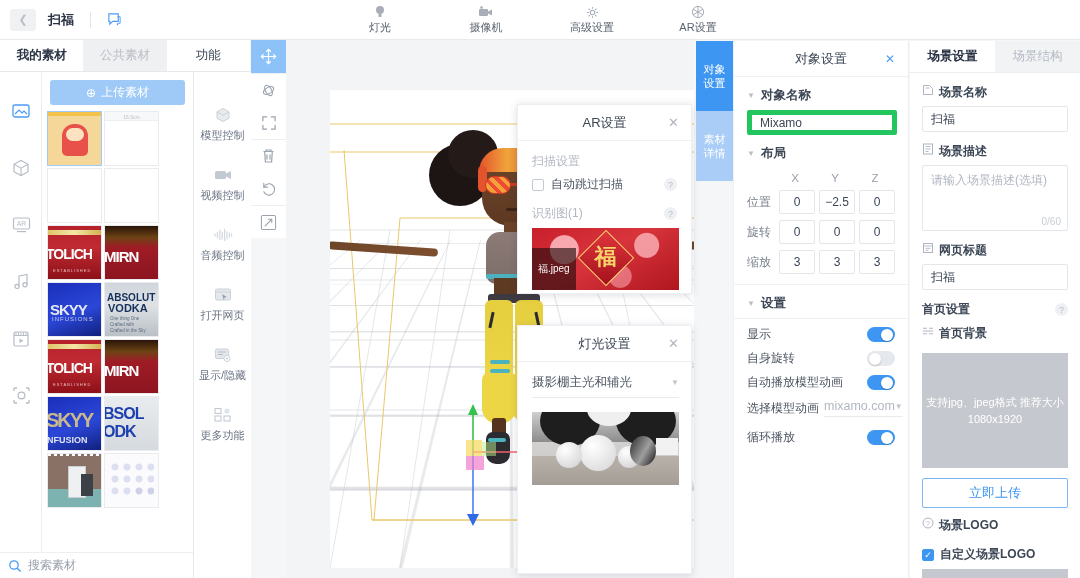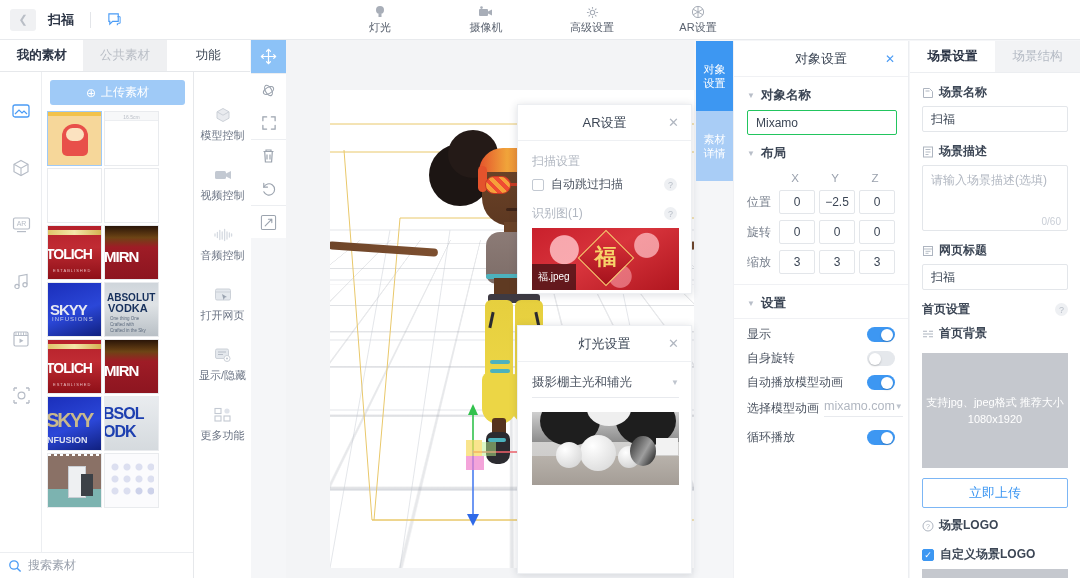--- a/index.html
+++ b/index.html
@@ -126,21 +126,21 @@
               radial-gradient(circle at 78% 28%, rgba(255,190,195,.75) 0 12px, transparent 13px),
               radial-gradient(circle at 60% 78%, rgba(255,170,180,.55) 0 11px, transparent 12px),
               linear-gradient(150deg,#c9202c 0%,#d8343c 45%,#b0161f 100%); }
   .recimg .diamond { position:absolute; left:50%; top:48%; width:40px; height:40px;
                      transform:translate(-50%,-50%) rotate(45deg);
                      background:linear-gradient(135deg,#e0353d,#a4121c);
                      border:1px solid #f4c96d; }
   .recimg .fu { position:absolute; left:50%; top:46%; transform:translate(-50%,-50%);
                 color:#f7d36a; font-size:22px; font-weight:bold; }
   .recimg .fname { position:absolute; left:0; bottom:0; background:rgba(30,10,12,.62);
-                   color:#fff; font-size:10px; padding:6px 6px; }
+                   color:#fff; font-size:10px; padding:14px 6px; }
 
   .lt-select { margin:12px 14px 0 14px; width:147px; border-bottom:1px solid #e8eaee;
                display:flex; align-items:center; padding-bottom:6px; cursor:pointer; }
   .lt-select .v { font-size:12.5px; color:#4c5461; }
   .lt-select .ar { margin-left:auto; color:#bfc5ce; font-size:8px; }
   .lt-preview { margin:14px 14px 0 14px; width:147px; height:73px; position:relative;
                 overflow:hidden; background:linear-gradient(#d9d9d9,#c8c6c3); cursor:pointer; }
 
   
   .objtabs { position:absolute; left:696px; top:41px; width:37px; }
@@ -151,21 +151,21 @@
   .otab.a2 { background:#a9cdf6; }
 
   .objpanel { position:absolute; left:733px; top:41px; width:176px; height:537px;
               background:#fff; border-left:1px solid #f0f1f4; border-right:1px solid #eceef1; }
   .obj-head { height:36px; display:flex; align-items:center; justify-content:center;
               position:relative; font-size:13px; color:#3c4655; border-bottom:1px solid #f0f1f4; }
   .obj-head .x { position:absolute; right:13px; color:#4a9bf5; font-size:12px; cursor:pointer; }
   .acc { display:flex; align-items:center; gap:6px; padding:10px 13px 6px 13px; cursor:pointer; }
   .acc .ca { color:#b8bec8; font-size:8px; }
   .acc .tt { font-size:12.5px; color:#3c4655; font-weight:bold; }
-  .txtinput { margin:0 13px; width:150px; height:25px; border:1px solid #22c55e; border-radius:2px;
+  .txtinput { margin:0 13px; width:150px; height:25px; border:5px solid #22c55e; border-radius:2px;
               display:flex; align-items:center; padding-left:8px; font-size:12px; color:#3c4655;
               background:#fff; cursor:text; }
   .xyzhead { display:flex; padding:4px 13px 0 13px; }
   .xyzhead .sp { width:28px; }
   .xyzhead .h { flex:1; text-align:center; font-size:11.5px; color:#9aa1ad; }
   .xyzrow { display:flex; align-items:center; padding:6px 13px 0 13px; gap:4px; }
   .xyzrow .nm { width:28px; font-size:12px; color:#777f8c; }
   .xyzrow .cellnum { flex:1; height:24px; border:1px solid #e3e6ea; border-radius:2px;
                      display:flex; align-items:center; justify-content:center;
                      font-size:12px; color:#3c4655; cursor:text; }
@@ -185,21 +185,21 @@
   .selbox .ar { margin-left:auto; color:#bfc5ce; font-size:8px; }
   .hr { height:1px; background:#f0f1f4; margin:10px 0 0 0; }
 
   
   .scenepanel { position:absolute; left:910px; top:41px; width:170px; height:537px;
                 background:#fff; overflow:hidden; }
   .stabs { display:flex; height:32px; background:#f2f3f5; border-bottom:1px solid #eceef1; }
   .stab { flex:1; display:flex; align-items:center; justify-content:center; font-size:12.5px;
           color:#b3b9c3; cursor:pointer; }
   .stab.active { background:#fff; color:#2b3445; font-weight:bold; }
-  .fieldhead { display:flex; align-items:center; gap:5px; padding:11px 12px 5px 12px; }
+  .fieldhead { display:flex; gap:5px; padding:11px 12px 5px 12px; }
   .fieldhead .ic { color:#aeb5c0; font-size:11px; line-height:1; }
   .fieldhead .t { font-size:12px; color:#3c4655; font-weight:bold; }
   .sinput { margin:0 12px; width:146px; height:26px; border:1px solid #e3e6ea; border-radius:2px;
             display:flex; align-items:center; padding-left:8px; font-size:12px; color:#3c4655;
             cursor:text; }
   .starea { margin:0 12px; width:146px; height:66px; border:1px solid #e3e6ea; border-radius:2px;
             position:relative; padding:6px 8px; font-size:12px; color:#b1b7c1; cursor:text; }
   .starea .cnt { position:absolute; right:6px; bottom:3px; font-size:10px; color:#c9ced6; }
   .plainhead { display:flex; align-items:center; padding:11px 12px 0 12px; }
   .plainhead .t { font-size:12px; color:#3c4655; font-weight:bold; }

